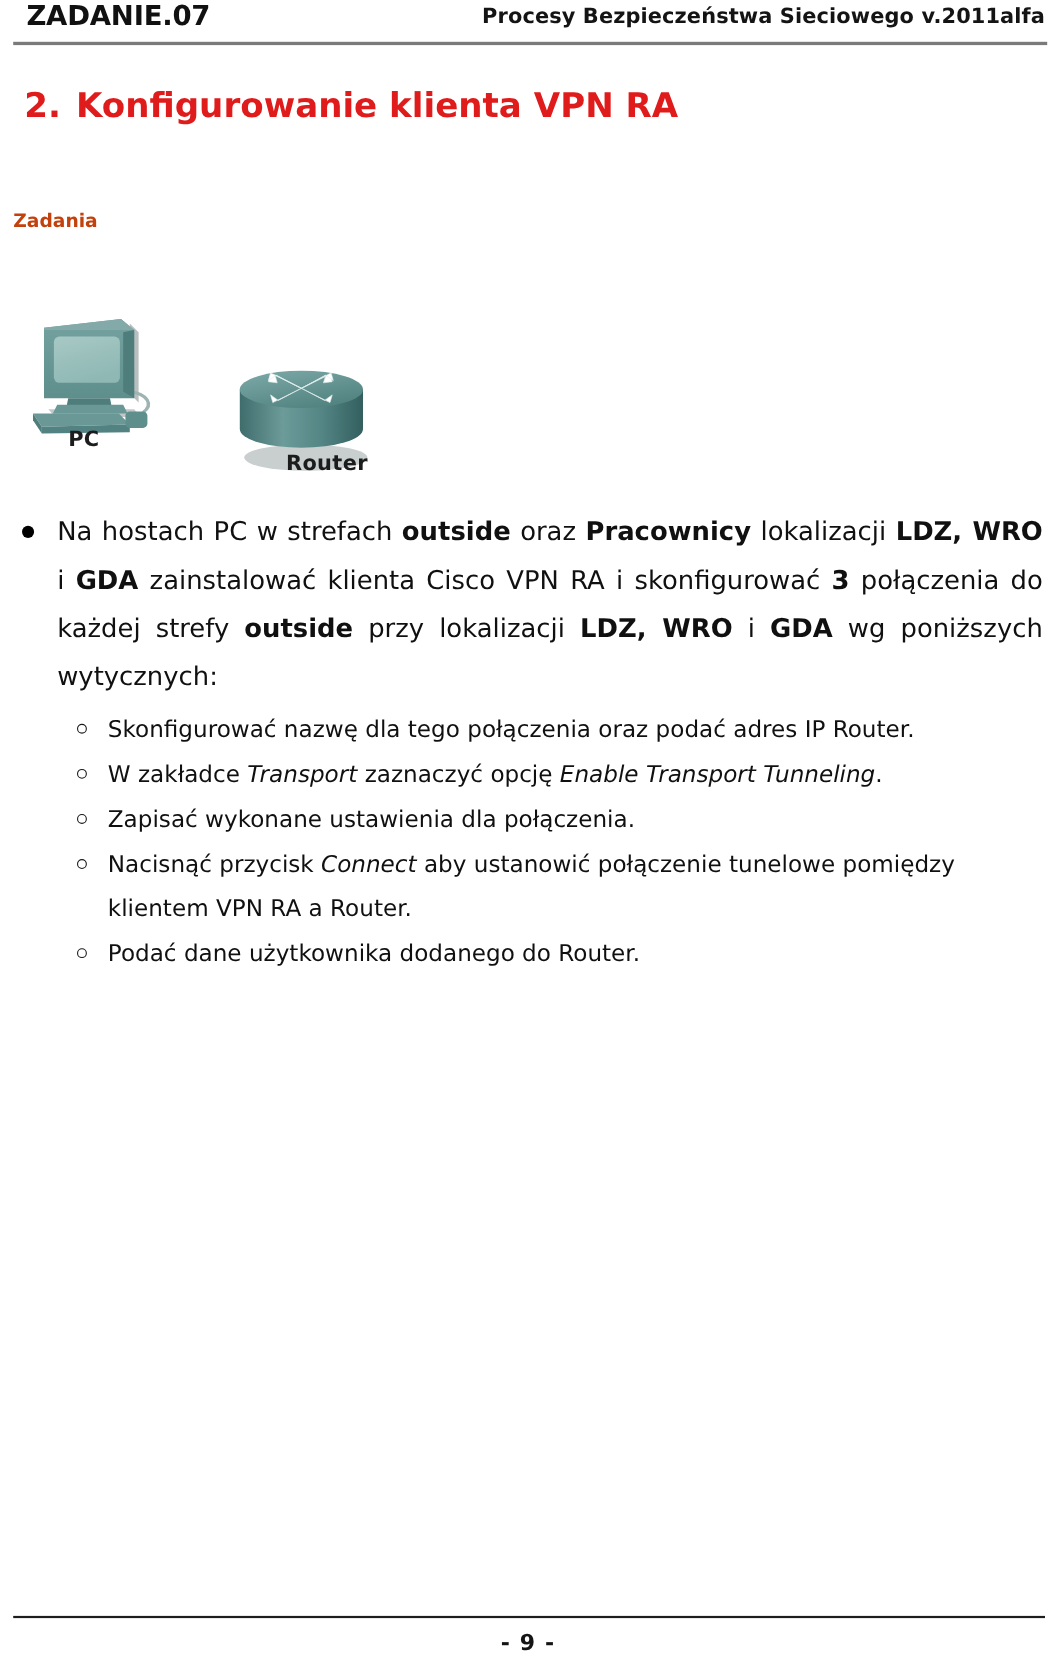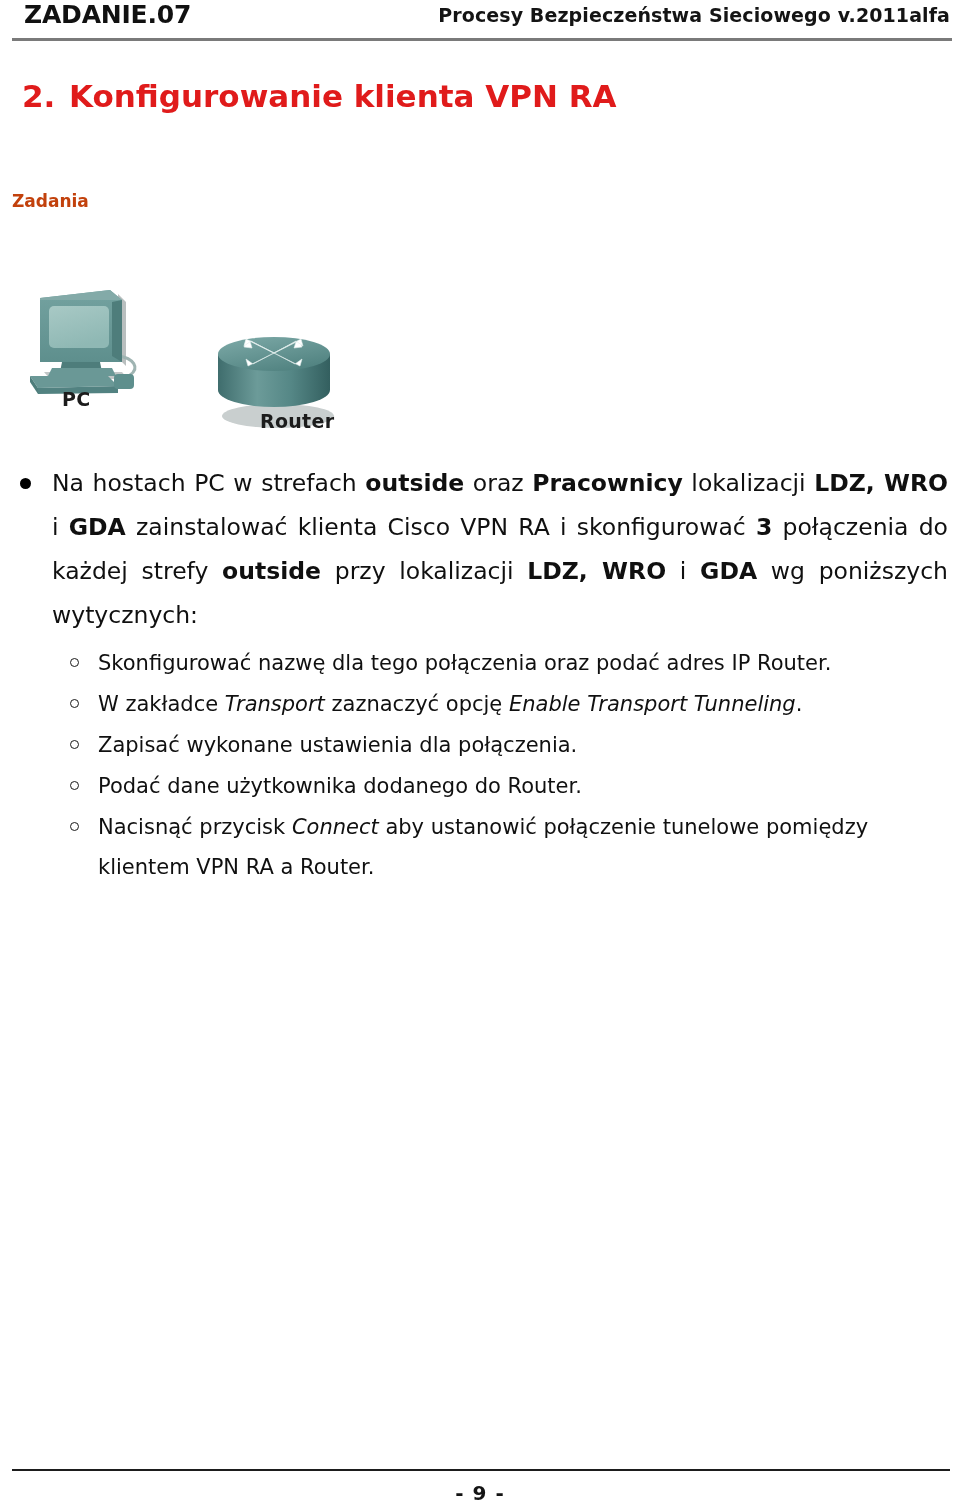--- a/index.html
+++ b/index.html
@@ -289,22 +289,22 @@
 
     <div class="main-bullet">
       <span class="disc"></span>
       <span id="main-bullet-text"><span>Na hostach PC w strefach </span><b>outside</b><span> oraz </span><b>Pracownicy</b><span> lokalizacji </span><b>LDZ, WRO</b><span> i </span><b>GDA</b><span> zainstalować klienta Cisco VPN RA i skonfigurować </span><b>3</b><span> połączenia do każdej strefy </span><b>outside</b><span> przy lokalizacji </span><b>LDZ, WRO</b><span> i </span><b>GDA</b><span> wg poniższych wytycznych:</span></span>
     </div>
 
     <ul class="sub-list" id="sub-list">
         <li><span class="circ"></span><span><span>Skonfigurować nazwę dla tego połączenia oraz podać adres IP Router.</span></span></li>
         <li><span class="circ"></span><span><span>W zakładce </span><i>Transport</i><span> zaznaczyć opcję </span><i>Enable Transport Tunneling</i><span>.</span></span></li>
         <li><span class="circ"></span><span><span>Zapisać wykonane ustawienia dla połączenia.</span></span></li>
+        <li><span class="circ"></span><span><span>Nacisnąć przycisk </span><i>Connect</i><span> aby ustanowić połączenie tunelowe pomiędzy klientem VPN RA a Router.</span></span></li>
         <li><span class="circ"></span><span><span>Podać dane użytkownika dodanego do Router.</span></span></li>
-        <li><span class="circ"></span><span><span>Nacisnąć przycisk </span><i>Connect</i><span> aby ustanowić połączenie tunelowe pomiędzy klientem VPN RA a Router.</span></span></li>
       </ul>
 
   </div>
 
   <div class="footer-rule"></div>
   <div class="footer-page">- 9 -</div>
 
 </div>
 
 </body></html>

